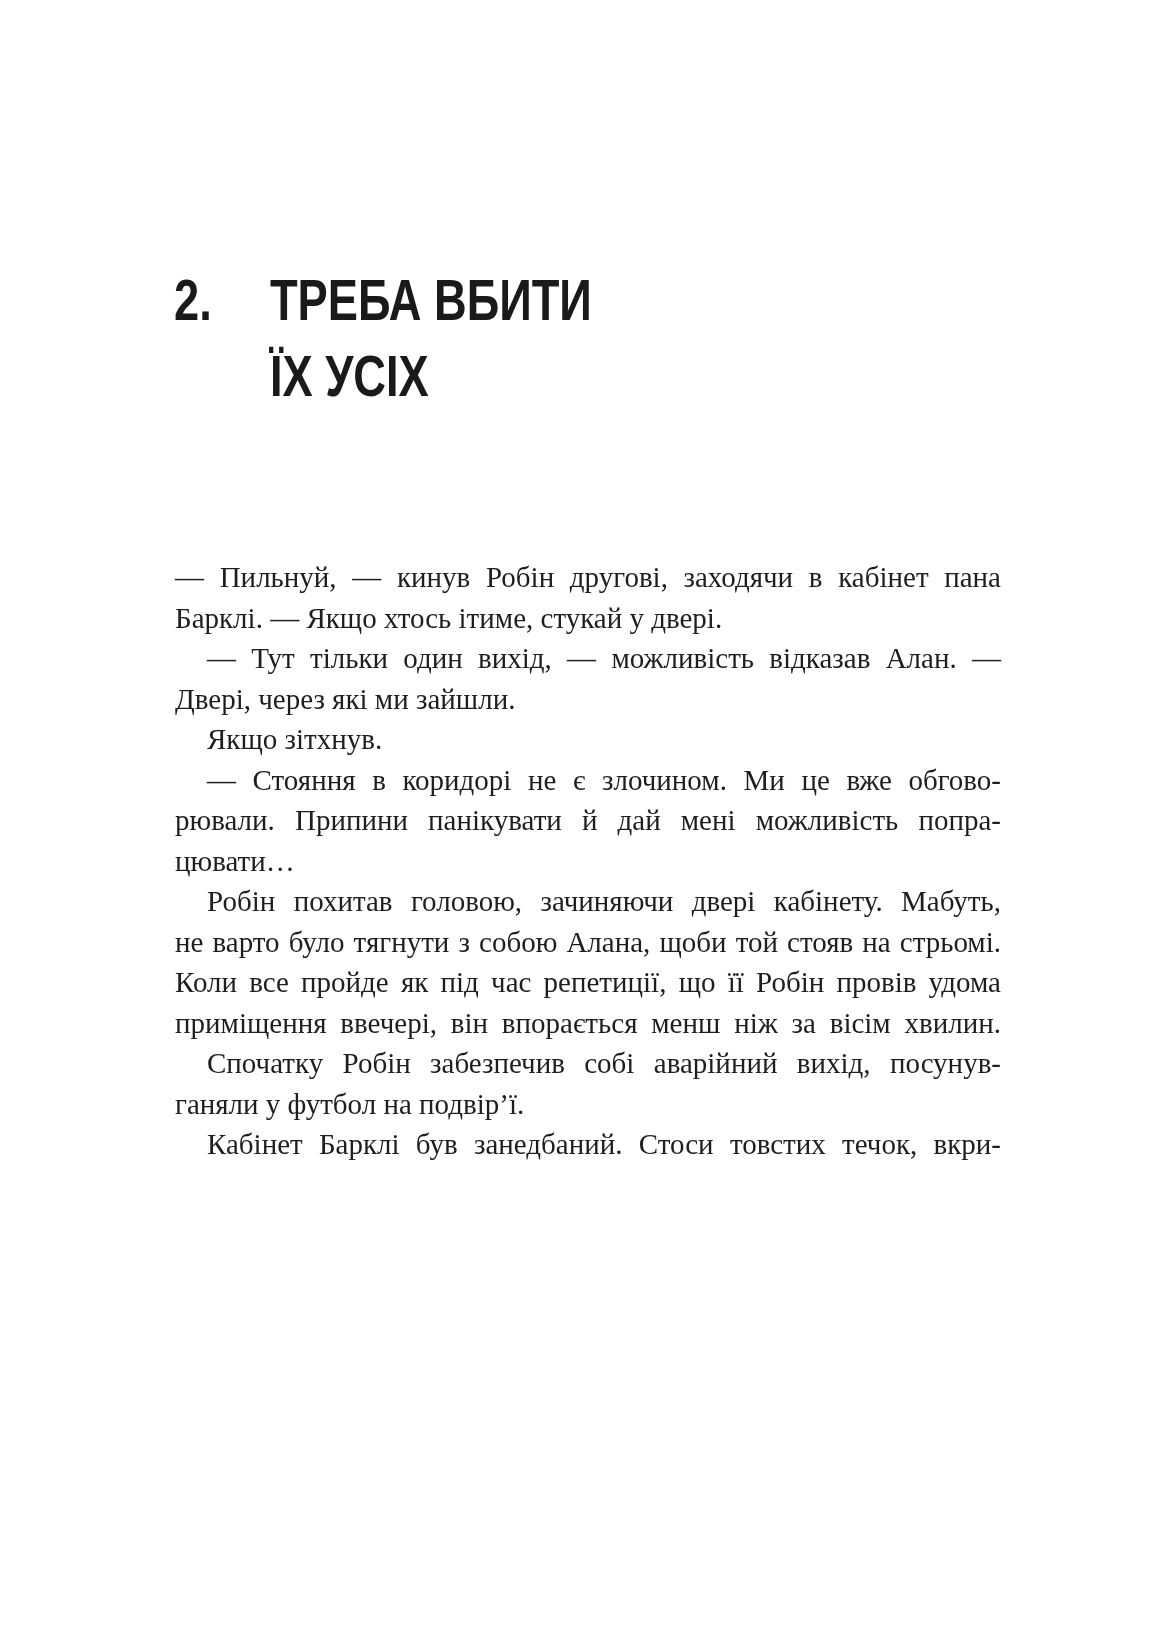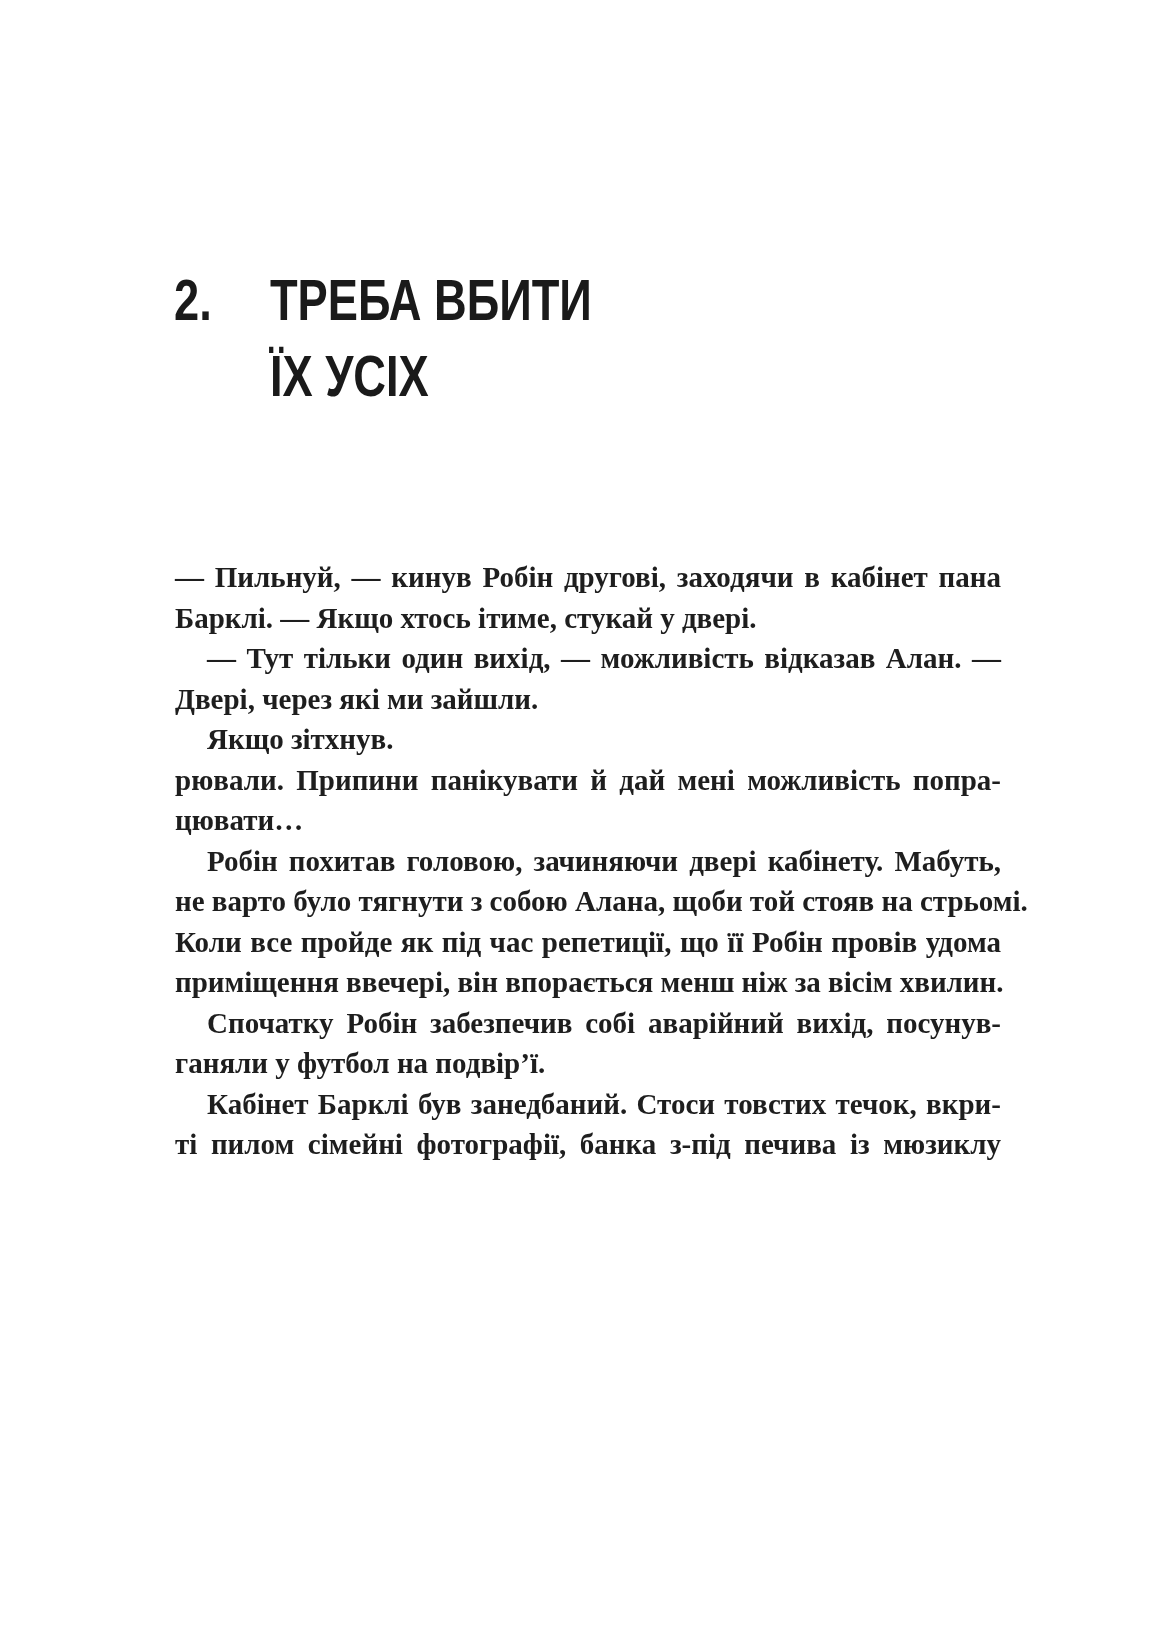--- a/index.html
+++ b/index.html
@@ -43,21 +43,20 @@
     }
     .body-text {
       position: absolute;
       left: 175px;
       top: 557px;
       width: 826px;
       font-family: "Liberation Serif", "DejaVu Serif", serif;
       font-size: 29px;
       line-height: 40.5px;
       color: #1e1e1e;
-      font-weight: bold;
     }
     .line {
       display: block;
       white-space: nowrap;
       text-align: justify;
       text-align-last: justify;
       height: 40.5px;
     }
     .line.last {
       text-align-last: left;
@@ -89,33 +88,33 @@
     <span class="line last">Двері, через які ми зайшли.</span>
   </div>
 
 
 
   <div>
     <span class="line indent last">Якщо зітхнув.</span>
   </div>
 
   <div>
+    <span class="line indent">— Стояння в коридорі не є злочином. Ми це вже обгово-</span>
     <span class="line">рювали. Припини панікувати й дай мені можливість попра-</span>
     <span class="line last">цювати…</span>
   </div>
 
   <div>
     <span class="line indent">Робін похитав головою, зачиняючи двері кабінету. Мабуть,</span>
     <span class="line">не варто було тягнути з собою Алана, щоби той стояв на стрьомі.</span>
     <span class="line">Коли все пройде як під час репетиції, що її Робін провів удома</span>
     <span class="line">приміщення ввечері, він впорається менш ніж за вісім хвилин.</span>
   </div>
 
   <div>
     <span class="line indent">Спочатку Робін забезпечив собі аварійний вихід, посунув-</span>
     <span class="line last">ганяли у футбол на подвір’ї.</span>
   </div>
 
   <div>
     <span class="line indent">Кабінет Барклі був занедбаний. Стоси товстих течок, вкри-</span>
-    <span class="line">ті пилом сімейні фотографії, банка з-під печива із мюзиклу</span>
   </div>
 </div>
 
 </body></html>

